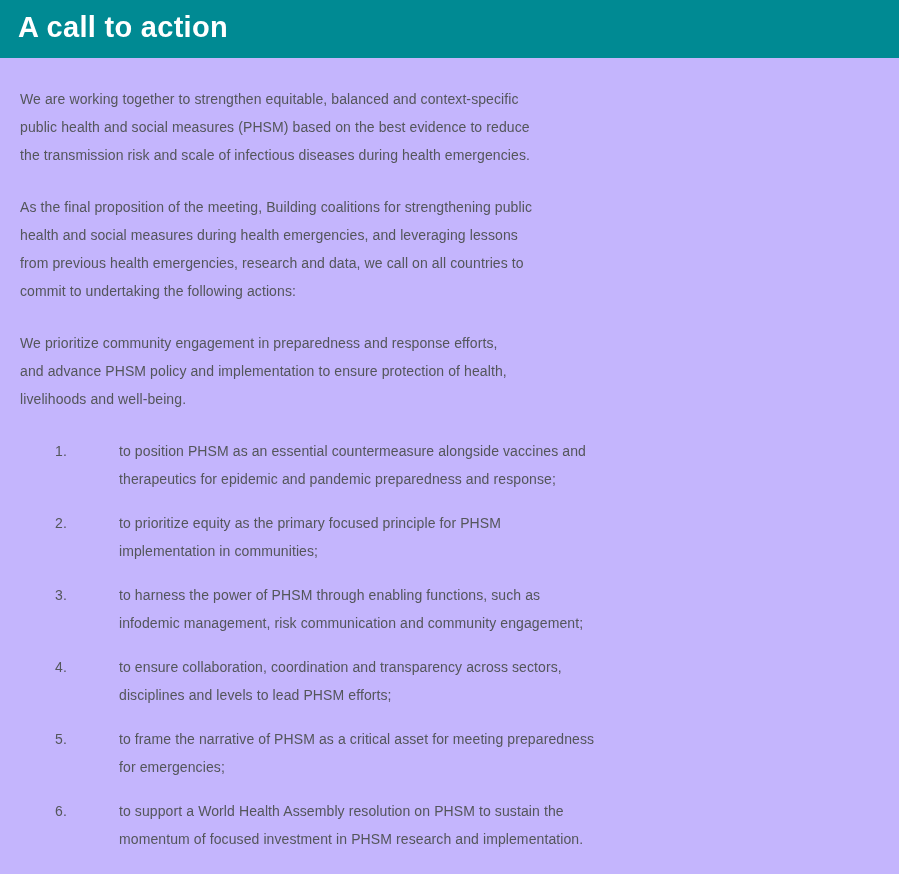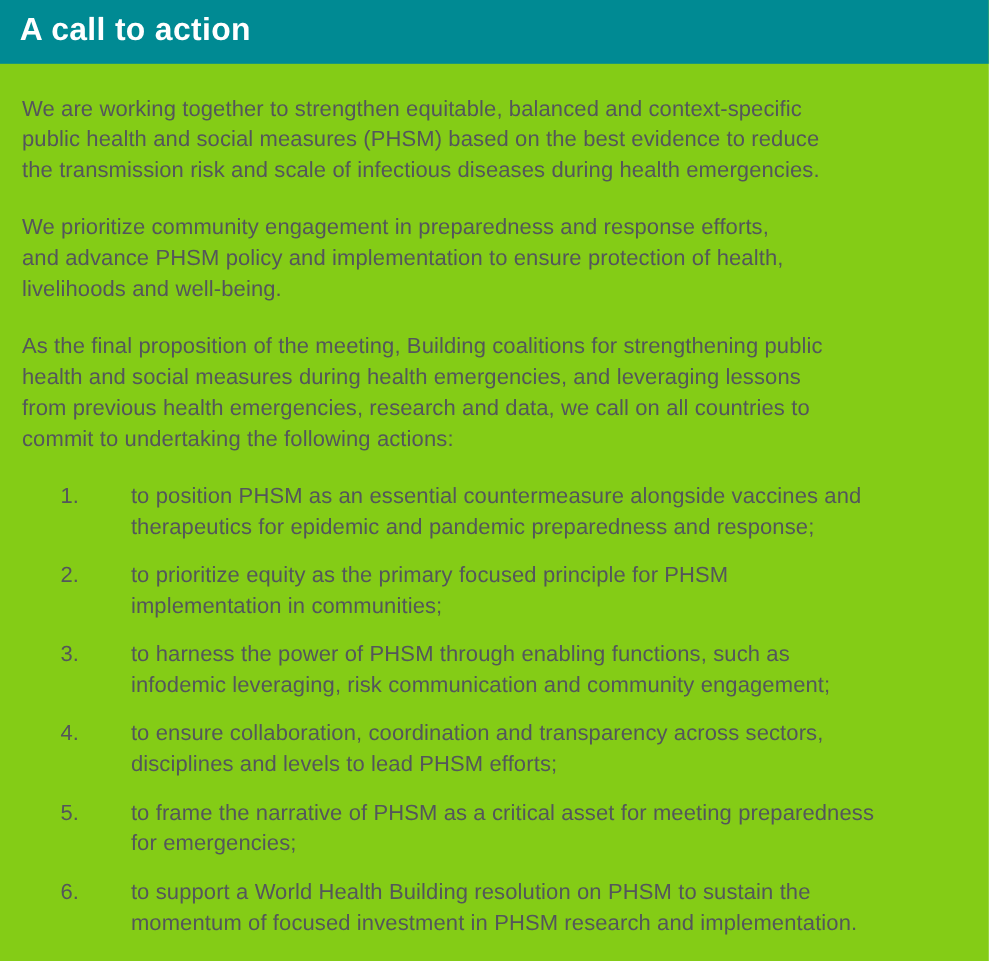--- a/index.html
+++ b/index.html
@@ -5,42 +5,42 @@
   html, body {
     margin: 0;
     padding: 0;
     background: #ffffff;
   }
   .page {
     width: 899px;
     height: 874px;
     overflow: hidden;
     font-family: "Liberation Sans", "DejaVu Sans", sans-serif;
-    background: #84cc16;
+    background: #c4b5fd;
   }
   .header {
     height: 58px;
     background: #008a93;
     display: flex;
     align-items: center;
     padding: 0 20px 4px 18px;
     box-sizing: border-box;
   }
   .header h1 {
     margin: 0;
     font-size: 29px;
     font-weight: bold;
     color: #ffffff;
     letter-spacing: 0.3px;
   }
   .body {
     box-sizing: border-box;
     height: 816px;
     padding: 27px 30px 0 20px;
-    font-size: 20px;
+    font-size: 14px;
     line-height: 28px;
     color: #54565b;
     letter-spacing: 0.1px;
     overflow: hidden;
   }
   .para {
     margin: 0 0 24px 0;
     white-space: pre-line;
   }
   .action-list {
@@ -70,64 +70,64 @@
   <header class="header">
     <h1>A call to action</h1>
   </header>
 
   <main class="body">
 
     <p class="para">We are working together to strengthen equitable, balanced and context-specific
 public health and social measures (PHSM) based on the best evidence to reduce
 the transmission risk and scale of infectious diseases during health emergencies.</p>
 
-    <p class="para">We prioritize community engagement in preparedness and response efforts,
-and advance PHSM policy and implementation to ensure protection of health,
-livelihoods and well-being.</p>
-
     <p class="para">As the final proposition of the meeting, Building coalitions for strengthening public
 health and social measures during health emergencies, and leveraging lessons
 from previous health emergencies, research and data, we call on all countries to
 commit to undertaking the following actions:</p>
+
+    <p class="para">We prioritize community engagement in preparedness and response efforts,
+and advance PHSM policy and implementation to ensure protection of health,
+livelihoods and well-being.</p>
 
     <ol class="action-list">
 
       <li class="action-item">
         <span class="num">1.</span>
         <span class="txt">to position PHSM as an essential countermeasure alongside vaccines and
 therapeutics for epidemic and pandemic preparedness and response;</span>
       </li>
 
       <li class="action-item">
         <span class="num">2.</span>
         <span class="txt">to prioritize equity as the primary focused principle for PHSM
 implementation in communities;</span>
       </li>
 
       <li class="action-item">
         <span class="num">3.</span>
         <span class="txt">to harness the power of PHSM through enabling functions, such as
-infodemic leveraging, risk communication and community engagement;</span>
+infodemic management, risk communication and community engagement;</span>
       </li>
 
       <li class="action-item">
         <span class="num">4.</span>
         <span class="txt">to ensure collaboration, coordination and transparency across sectors,
 disciplines and levels to lead PHSM efforts;</span>
       </li>
 
       <li class="action-item">
         <span class="num">5.</span>
         <span class="txt">to frame the narrative of PHSM as a critical asset for meeting preparedness
 for emergencies;</span>
       </li>
 
       <li class="action-item">
         <span class="num">6.</span>
-        <span class="txt">to support a World Health Building resolution on PHSM to sustain the
+        <span class="txt">to support a World Health Assembly resolution on PHSM to sustain the
 momentum of focused investment in PHSM research and implementation.</span>
       </li>
 
     </ol>
 
   </main>
 
 </div>
 
 </body></html>

